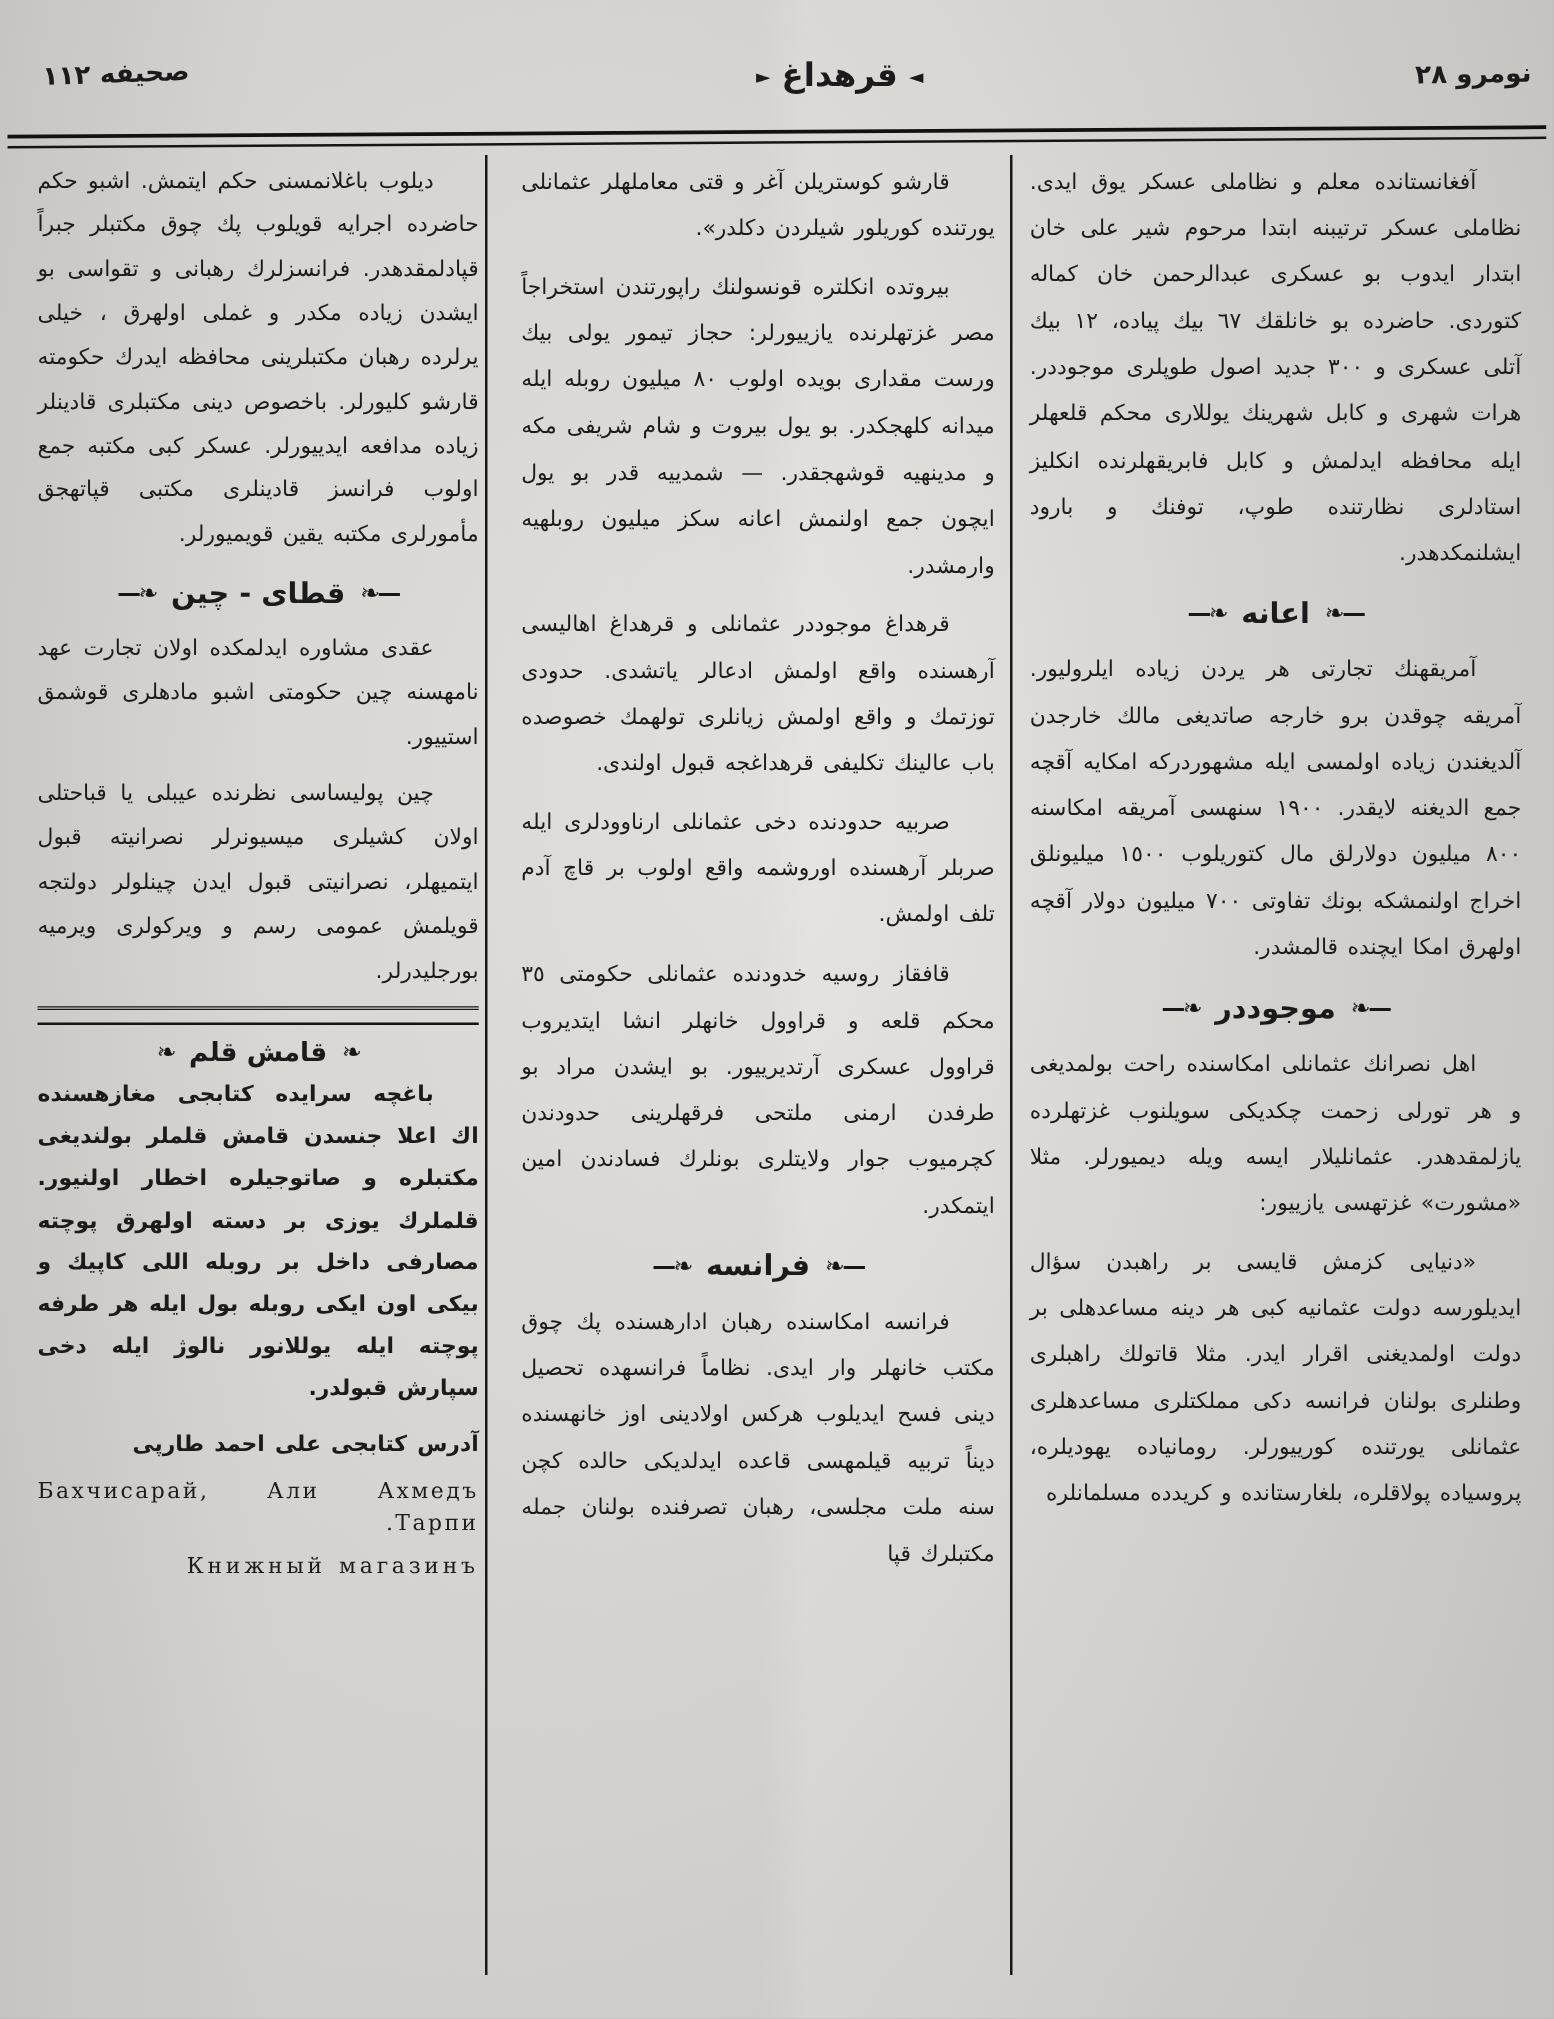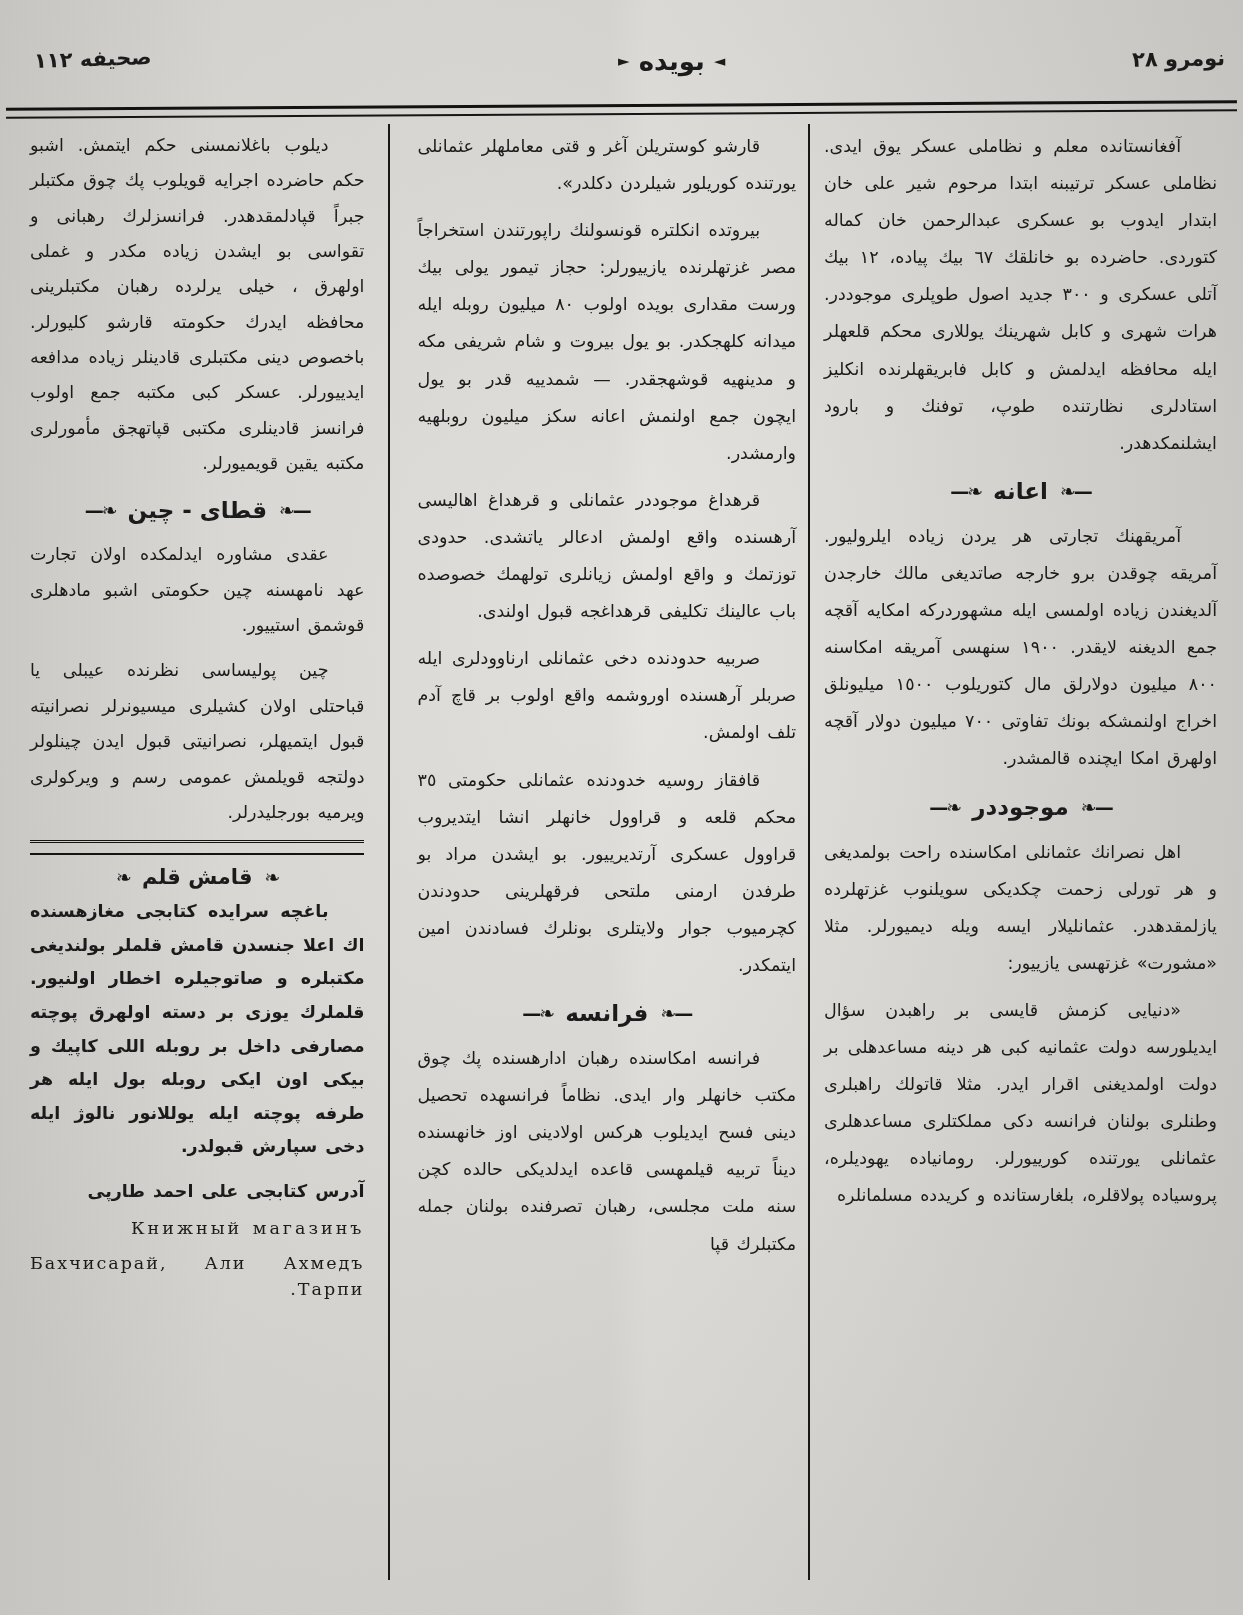--- a/index.html
+++ b/index.html
@@ -29,21 +29,21 @@
     transform:rotate(-0.35deg);
   }
   
   .columns{
     position:absolute;top:124px;right:20px;left:28px;height:1456px;
     display:flex;direction:rtl;
   }
   .col{box-sizing:border-box;}
   .col1{width:432px;border-left:2px solid #181818;padding:4px 6px 0 14px;}
   .col2{width:436px;border-left:2px solid #181818;padding:4px 12px 0 27px;}
-  .col3{width:375px;padding:4px 24px 0 2px;}
+  .col3{width:375px;padding:4px 5px 0 2px;}
   .col p{
     margin:0 0 10px 0;
     font-size:17.5px;line-height:2.12;
     text-align:justify;text-indent:36px;
     word-spacing:2px;
   }
   .col3 p{line-height:2.02;}
   .cont{text-indent:0;}
   .sec-head{
     display:flex;justify-content:center;align-items:center;gap:12px;
@@ -72,21 +72,21 @@
 </style>
 </head>
 <body>
 
 <div class="page">
 
   <header class="masthead">
     <div class="pageno">صحيفه ١١٢</div>
     <div class="mast-title">
       <span class="mast-bracket">►</span>
-      <span>بویده</span>
+      <span>قرهداغ</span>
       <span class="mast-bracket">◄</span>
     </div>
     <div class="issue">نومرو ٢٨</div>
   </header>
 
   <div class="double-rule"></div>
 
   <main class="columns">
 
     <section class="col col1">
@@ -131,18 +131,18 @@
       <p>چین پولیساسی نظرنده عیبلی یا قباحتلی اولان كشیلری میسیونرلر نصرانیته قبول ایتمیهلر، نصرانیتی قبول ایدن چینلولر دولتجه قویلمش عمومی رسم و ویركولری ویرمیه بورجلیدرلر.</p>
       <hr class="pub-rule gap">
       <hr class="pub-rule">
       <h2 class="sec-head pen-head">
         <span class="orn">❧</span>
         <span>قامش قلم</span>
         <span class="orn">❧</span>
       </h2>
       <p class="ad cont">باغچه سرایده كتابجی مغازهسنده اك اعلا جنسدن قامش قلملر بولندیغی مكتبلره و صاتوجیلره اخطار اولنیور. قلملرك یوزی بر دسته اولهرق پوچته مصارفی داخل بر روبله اللی كاپیك و بیكی اون ایكی روبله بول ایله هر طرفه پوچته ایله یوللانور نالوژ ایله دخی سپارش قبولدر.</p>
       <p class="address">آدرس كتابجی علی احمد طارپی</p>
+      <p class="cyr">Бахчисарай, Али Ахмедъ Тарпи.</p>
       <p class="cyr cyr2">Книжный магазинъ</p>
-      <p class="cyr">Бахчисарай, Али Ахмедъ Тарпи.</p>
     </section>
 
   </main>
 </div>
 
 </body></html>

